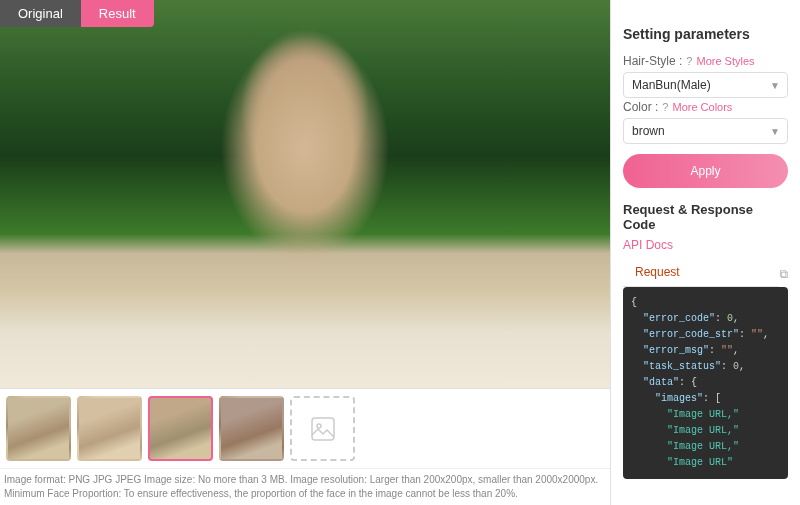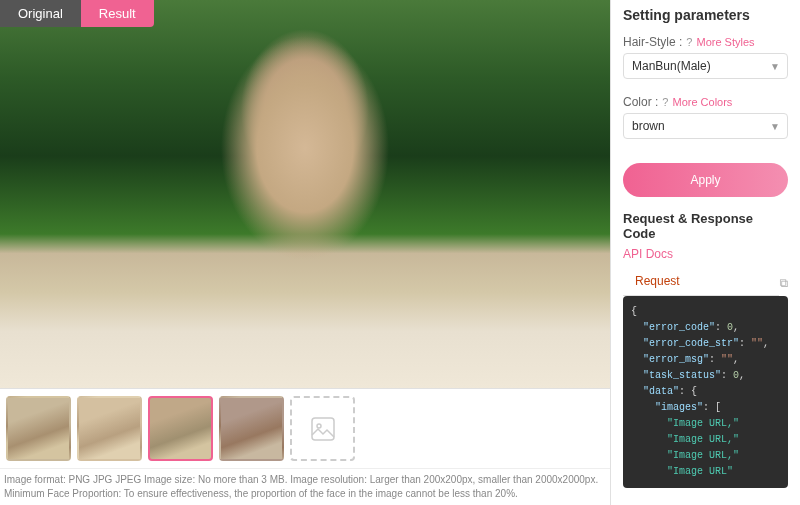--- a/index.html
+++ b/index.html
@@ -39,25 +39,25 @@
     
     .thumb3 { background: linear-gradient(160deg, #c0a888 30%, #a09070 60%, #d4c4a0 80%); }
     
     .thumb4 { background: linear-gradient(160deg, #b0988a 30%, #987860 60%, #c8b8a0 80%); }
 
     .thumb-upload { width: 65px; height: 65px; border: 2px dashed #ccc; border-radius: 4px; display: flex; align-items: center; justify-content: center; cursor: pointer; color: #aaa; font-size: 24px; flex-shrink: 0; }
 
     .footer-text { background: #fff; padding: 4px 4px; font-size: 10px; color: #888; line-height: 1.4; border-top: 1px solid #eee; }
 
     
-    .right-panel { width: 190px; background: #fff; border-left: 1px solid #e0e0e0; display: flex; flex-direction: column; overflow-y: auto; padding: 7px 12px; }
+    .right-panel { width: 190px; background: #fff; border-left: 1px solid #e0e0e0; display: flex; flex-direction: column; overflow-y: auto; padding: 26px 12px; }
 
     .section-title { font-size: 14px; font-weight: 600; color: #333; margin-bottom: 12px; }
 
-    .param-row { margin-bottom: 16px; }
+    .param-row { margin-bottom: 2px; }
     .param-label { font-size: 12px; color: #666; margin-bottom: 4px; display: flex; align-items: center; gap: 4px; }
     .param-label .help { font-size: 11px; color: #999; cursor: pointer; }
     .param-label .more-link { font-size: 11px; color: #f06292; cursor: pointer; text-decoration: none; }
 
     .select-wrapper { position: relative; }
     .param-select { width: 100%; padding: 5px 24px 5px 8px; border: 1px solid #ddd; border-radius: 4px; font-size: 12px; color: #333; appearance: none; background: #fff; cursor: pointer; }
     .select-arrow { position: absolute; right: 8px; top: 50%; transform: translateY(-50%); color: #999; font-size: 10px; pointer-events: none; }
 
     .apply-btn { width: 100%; padding: 10px; background: linear-gradient(90deg, #f06292, #f48fb1); color: #fff; border: none; border-radius: 20px; font-size: 12px; font-weight: 400; cursor: pointer; margin: 8px 0 14px; }
 

